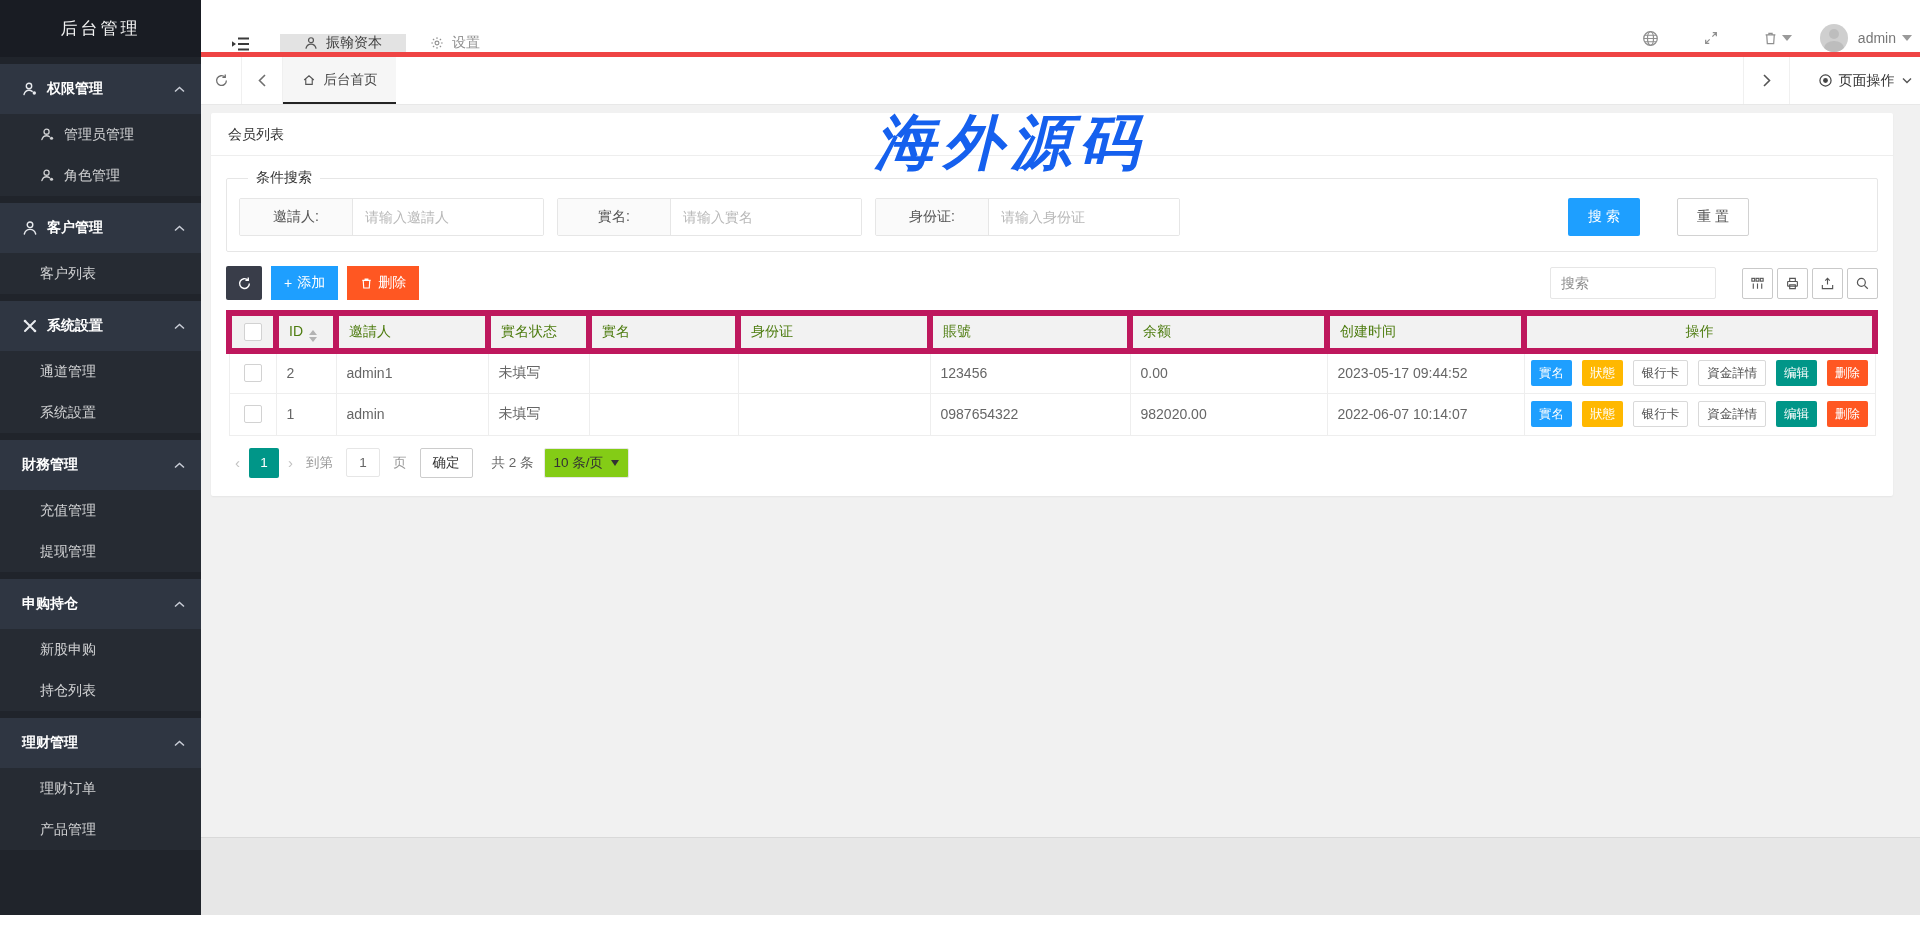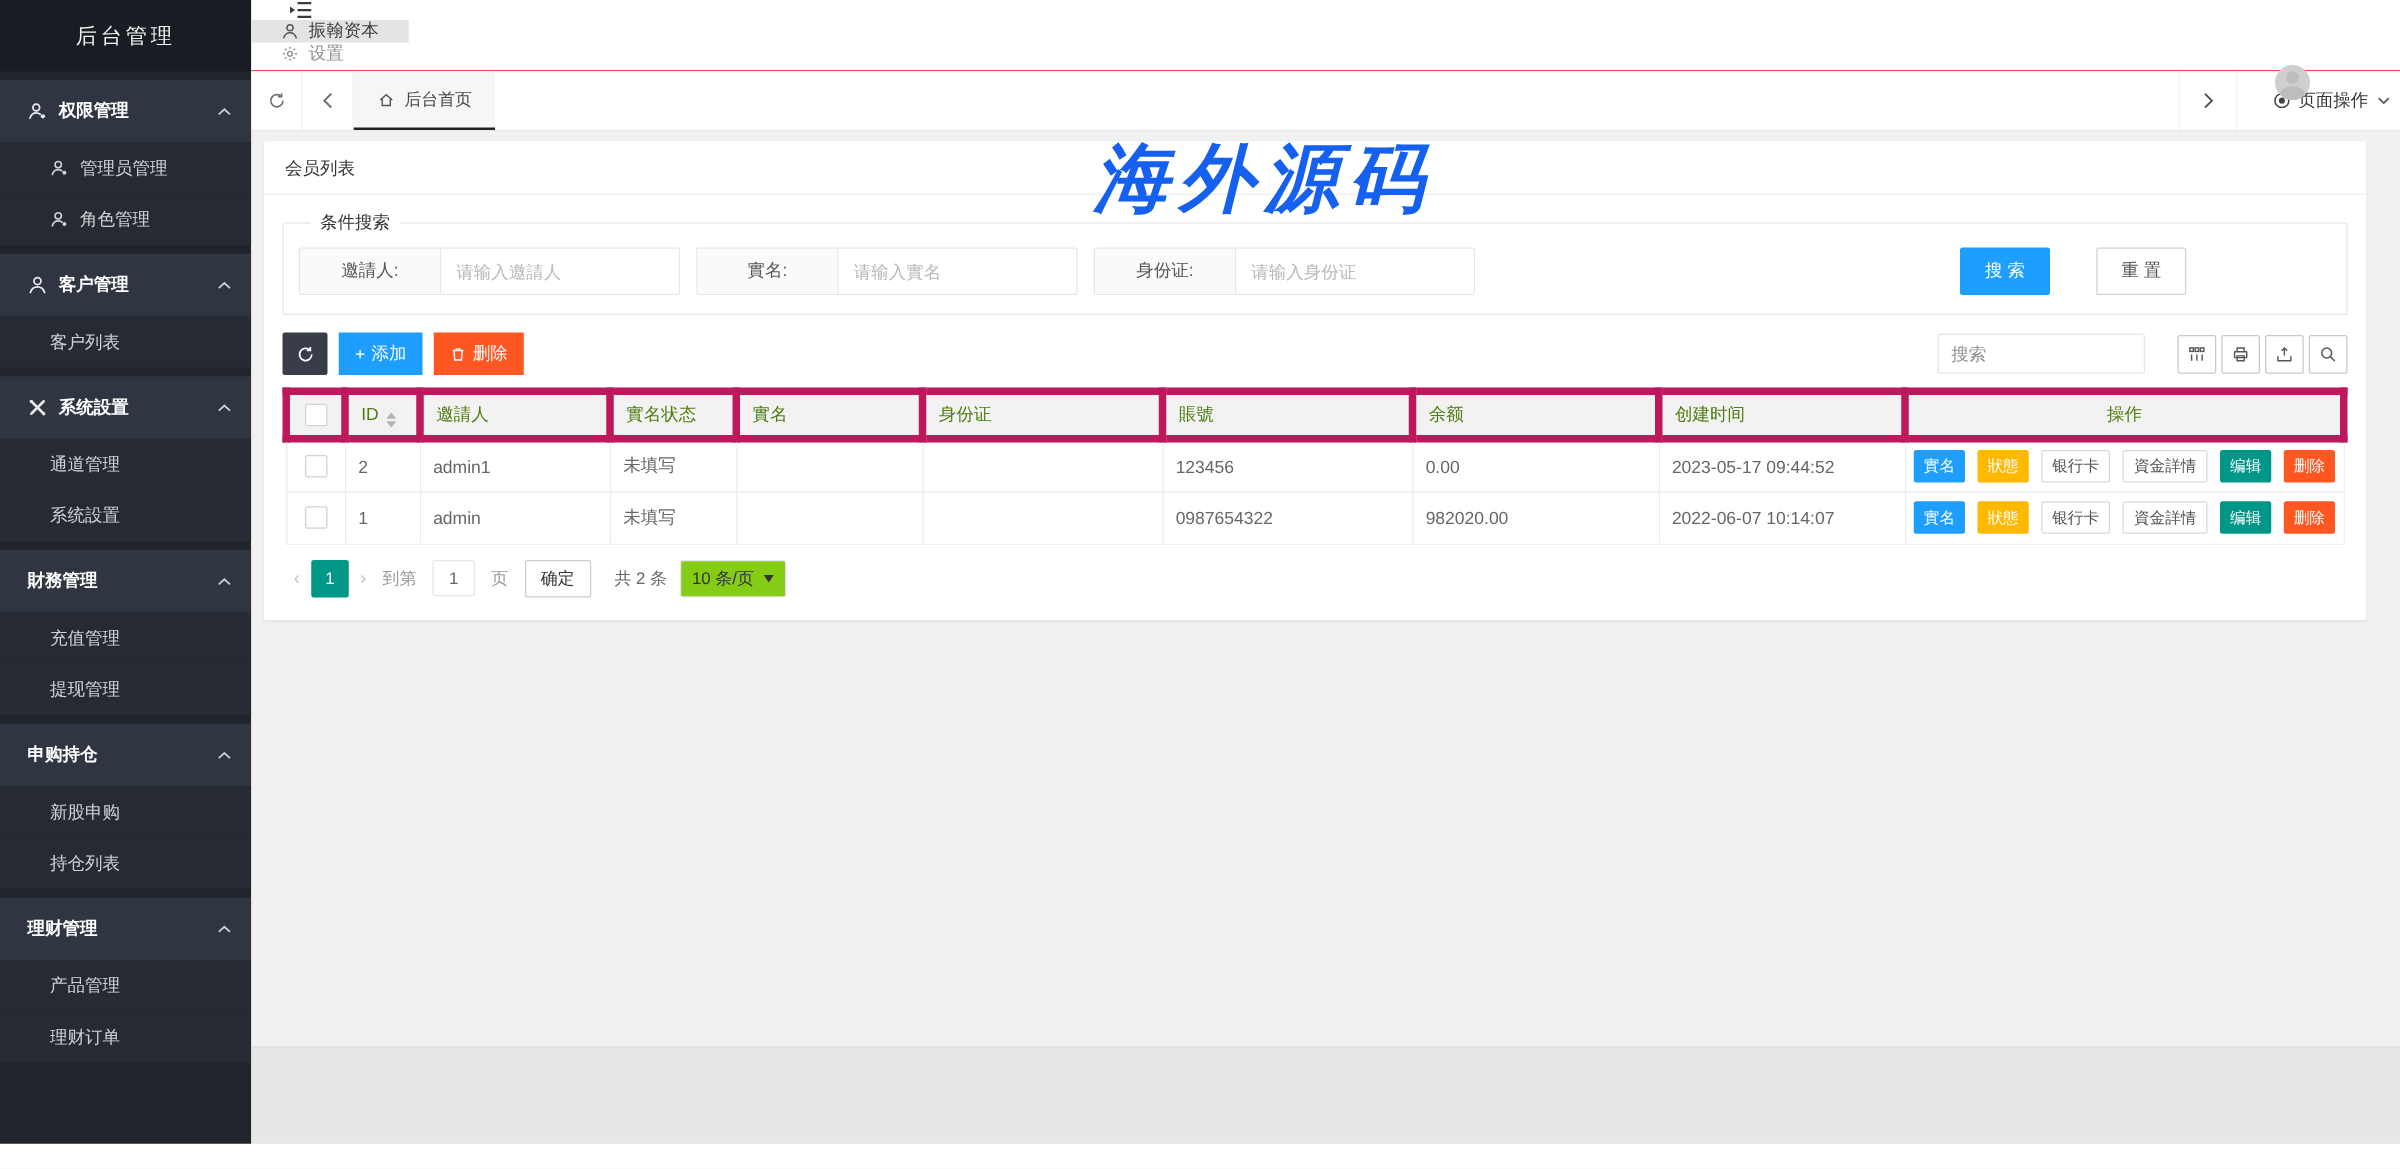--- a/index.html
+++ b/index.html
@@ -14,21 +14,21 @@
         background:#2F3642; font-size:14px; font-weight:bold; color:#fff; cursor:pointer; }
   .sg .gicon { width:16px; height:16px; margin-right:9px; display:inline-flex; color:#e8eaee; }
   .sg .caret { margin-left:auto; color:#c9cdd6; display:inline-flex; }
   .si { height:41px; background:#262B33; display:flex; align-items:center; padding-left:40px;
         font-size:14px; color:rgba(255,255,255,.78); cursor:pointer; }
   .si .sicon { width:15px; height:15px; margin-right:9px; display:inline-flex; color:rgba(255,255,255,.78); }
 
   
   .main { flex:1; display:flex; flex-direction:column; min-width:0; }
 
-  .topbar { height:57px; background:#fff; display:flex; align-items:flex-start; border-bottom:1px solid #ef4444;flex-direction:column; }
+  .topbar { height:57px; background:#fff; display:flex; align-items:flex-end; border-bottom:5px solid #ef4444; }
   .toggle { width:79px; display:flex; align-items:center; justify-content:center; color:#3a3a3a; cursor:pointer; }
   .ttab { display:flex; align-items:center; gap:8px; padding:0 24px; font-size:14px; cursor:pointer; }
   .ttab.active { background:#E3E3E3; color:#3c3c3c; }
   .ttab.inactive { color:#919191; }
   .top-right { margin-left:auto; display:flex; align-items:center; padding-right:8px; color:#8f8f8f; }
   .tr-icon { display:inline-flex; cursor:pointer; }
   .avatar { width:28px; height:28px; border-radius:50%; background:#cfcfcf; position:relative; overflow:hidden; margin-right:10px; }
   .avatar:before { content:""; position:absolute; left:9px; top:5px; width:10px; height:10px; border-radius:50%; background:#bdbdbd; }
   .avatar:after { content:""; position:absolute; left:4px; top:17px; width:20px; height:14px; border-radius:50%; background:#bdbdbd; }
   .admin-name { font-size:14px; color:#777; margin-right:6px; }
@@ -234,24 +234,24 @@
 
     <div class="sg">
       <span>理财管理</span>
       <span class="caret">
           <svg width="11" height="7" viewBox="0 0 11 7">
             <path d="M1 5.5L5.5 1.5L10 5.5" fill="none" stroke="currentColor" stroke-width="1.5"></path>
           </svg>
         </span>
     </div>
     <div class="si">
+      <span>理财订单</span>
+    </div>
+    <div class="si">
       <span>产品管理</span>
-    </div>
-    <div class="si">
-      <span>理财订单</span>
     </div>
   </aside>
 
   <div class="main">
 
     <header class="topbar">
       <div class="toggle">
         <svg width="20" height="16" viewBox="0 0 20 16">
             <path d="M7 2.5h11M7 8h11M7 13.5h11" stroke="#3a3a3a" stroke-width="1.8"></path>
             <path d="M5 8L1 5.2v5.6z" fill="#3a3a3a"></path>

